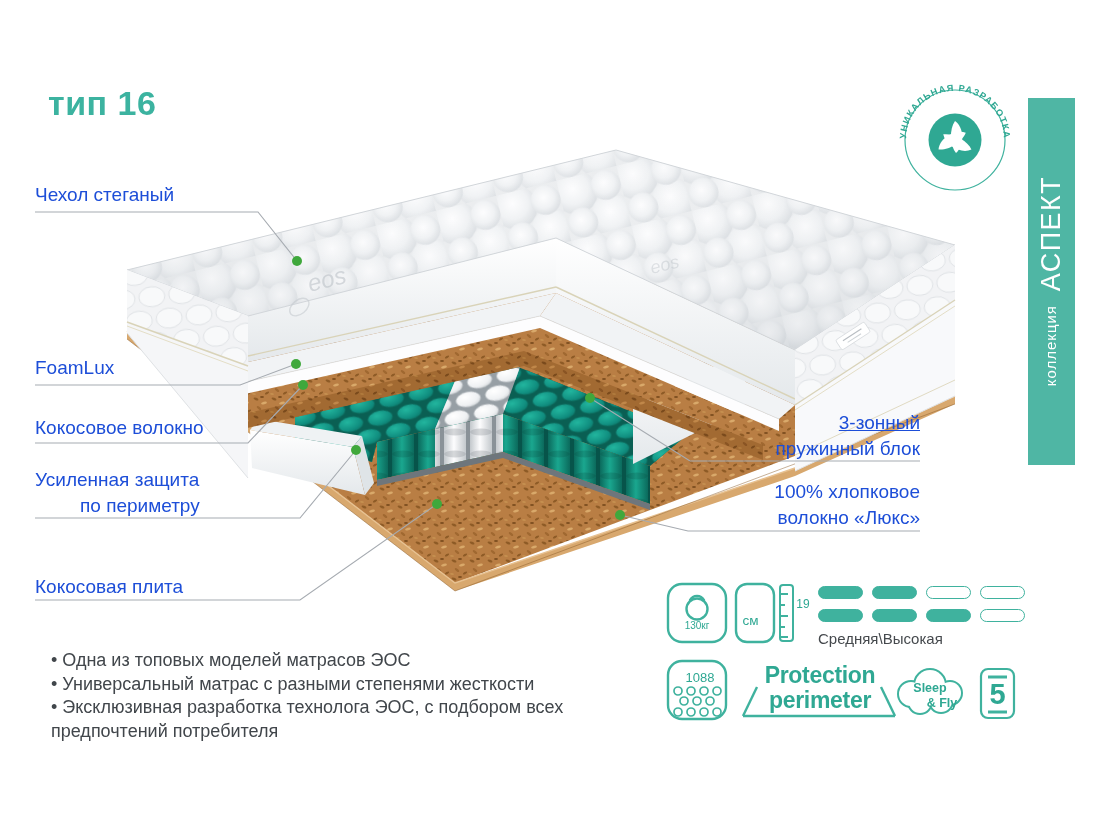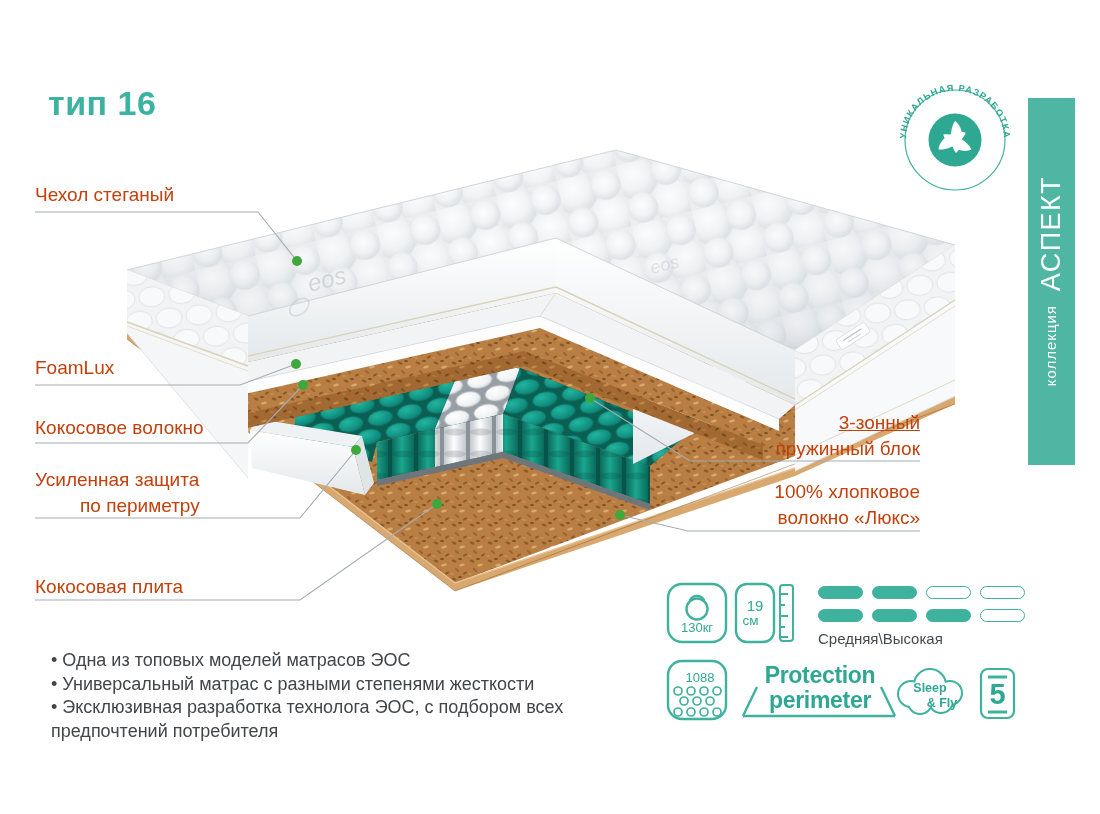--- a/index.html
+++ b/index.html
@@ -1,27 +1,27 @@
 <!DOCTYPE html>
 <html><head>
 <meta charset="utf-8">
 <style>
   html,body{margin:0;padding:0;background:#fff;}
   #stage{position:relative;width:1100px;height:814px;background:#fff;overflow:hidden;
          font-family:"Liberation Sans",sans-serif;color:#41464B;}
   #art{position:absolute;left:0;top:0;}
   .abs{position:absolute;margin-left:16px;}
   #page-title{left:32px;top:84px;font-size:34px;font-weight:700;color:#3CB3A0;letter-spacing:.5px;}
-  .callout{position:absolute;font-size:19px;color:#c2410c;white-space:nowrap;}
+  .callout{position:absolute;font-size:19px;color:#1d4ed8;white-space:nowrap;}
   .callout.rt{width:280px;left:640px;text-align:right;}
   #features{left:35px;top:649px;width:585px;font-size:18px;line-height:23.5px;color:#41464B;}
   #features .feat::before{content:"• ";}
   .spec-text{position:absolute;color:#2FA893;text-align:center;}
-  #spec-load{left:666px;top:620px;width:62px;font-size:13px;}
-  #spec-hval{left:736px;top:597px;width:38px;font-size:15px;}
+  #spec-load{left:666px;top:620px;width:62px;font-size:10px;}
+  #spec-hval{left:736px;top:597px;width:38px;font-size:12px;padding-left:48px;}
   #spec-hunit{left:736px;top:613px;width:29px;font-size:13.5px;}
   #spec-count{left:666px;top:670px;width:68px;font-size:13px;}
   #spec-prot1{left:744px;top:662px;width:152px;font-size:23px;font-weight:700;letter-spacing:-.3px;}
   #spec-prot2{left:744px;top:687px;width:152px;font-size:23px;font-weight:800;letter-spacing:-.3px;}
   #spec-sleep{left:897px;top:681px;width:66px;font-size:12.5px;font-weight:700;}
   #spec-fly{left:909px;top:696px;width:66px;font-size:12.5px;font-weight:700;}
   #spec-war{left:980px;top:678px;width:35px;font-size:29px;font-weight:700;}
   #firmness-label{position:absolute;left:818px;top:630px;font-size:15px;color:#45494D;}
   .pill{position:absolute;width:45px;height:13px;border:1.6px solid #3FB29E;border-radius:8px;box-sizing:border-box;background:#fff;}
   .pill.on{background:#3FB29E;}

